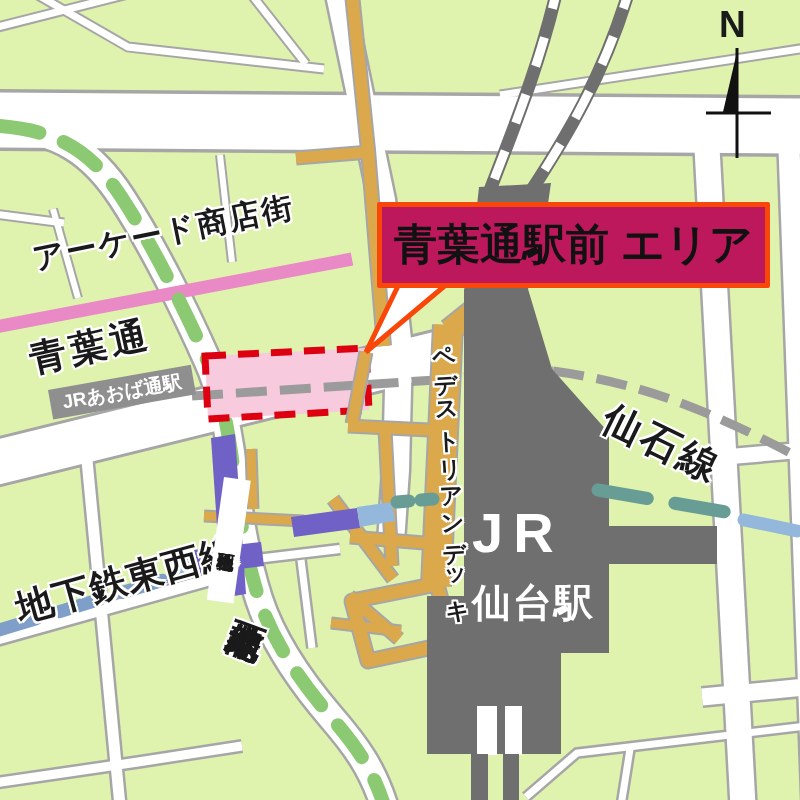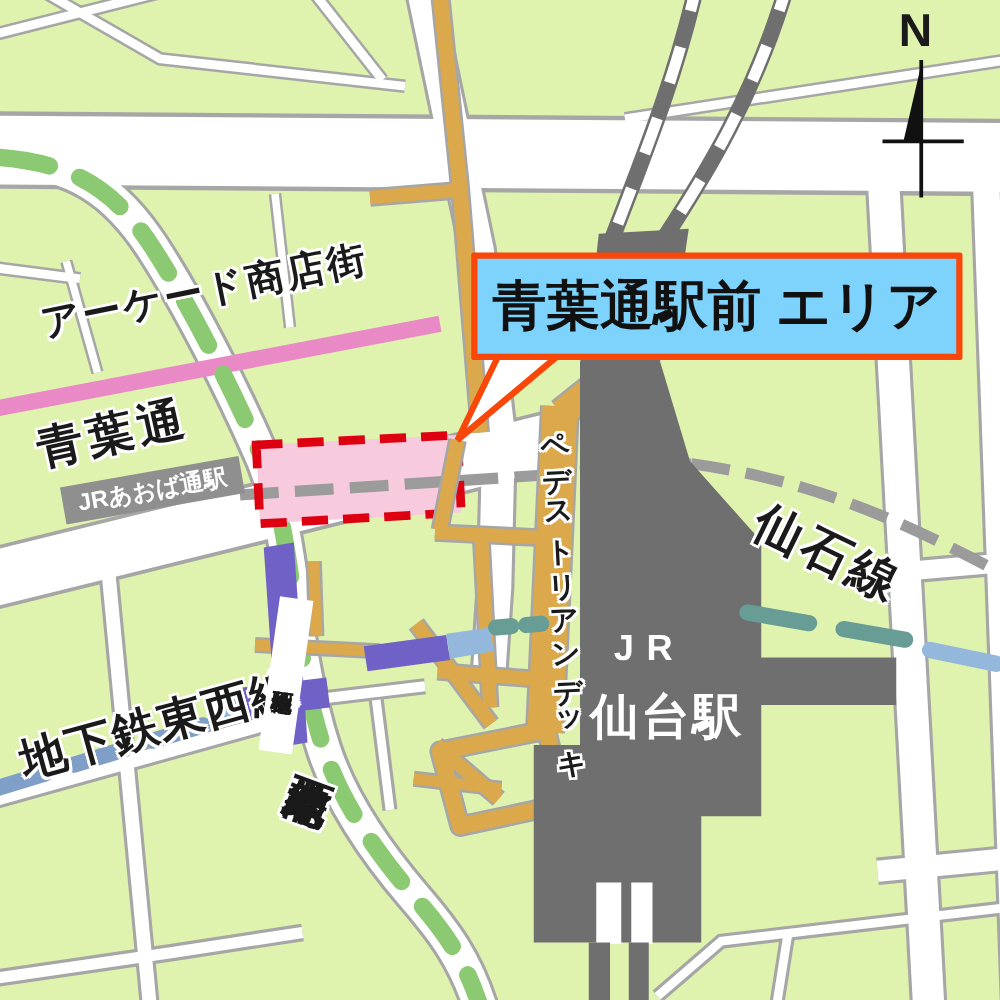--- a/index.html
+++ b/index.html
@@ -20,23 +20,23 @@
   .badge{left:48px;top:390px;width:145px;height:30px;background:var(--badge-gray,#8f8f8f);
          transform:rotate(-10deg);display:flex;align-items:center;justify-content:center;
          color:#fff;font-size:19px;font-weight:bold;white-space:nowrap;transform-origin:top left;
          position:absolute;}
   .subwaybox{left:224px;top:477px;width:27px;height:124px;background:#fff;
          transform:rotate(8deg);transform-origin:top left;position:absolute;
          display:flex;align-items:center;justify-content:center;}
   .subwaybox .t{writing-mode:vertical-rl;text-orientation:upright;font-size:17px;
          font-weight:bold;color:#1a1a1a;line-height:1;}
   .jrsendai{left:472px;top:504px;color:#fff;}
-  .jrsendai .l1{font-size:29px;letter-spacing:10px;margin-left:19px;}
+  .jrsendai .l1{font-size:56px;letter-spacing:10px;}
   .jrsendai .l2{font-size:39px;letter-spacing:2px;margin-top:20px;}
-  .callout{left:377px;top:202px;width:383px;height:76px;background:#7dd3fc;
+  .callout{left:377px;top:202px;width:383px;height:76px;background:#be185d;
          border:5px solid var(--callout-red,#f84708);border-radius:2px;position:absolute;
          display:flex;align-items:center;justify-content:center;}
   .callout .t{font-size:43px;font-weight:bold;color:#111;white-space:nowrap;}
   .north{left:719px;top:6px;font-size:37px;}
   
   .bg{fill:var(--bg-green,#dff3ae);}
   .casing{stroke:var(--casing-gray,#a6a6a6);fill:none;}
   .white{stroke:#ffffff;fill:none;}
   .arc-st{stroke:var(--arcade-pink,#e98ac6);fill:none;}
   .grn{stroke:var(--green-line,#8cc973);fill:none;stroke-linecap:round;}

